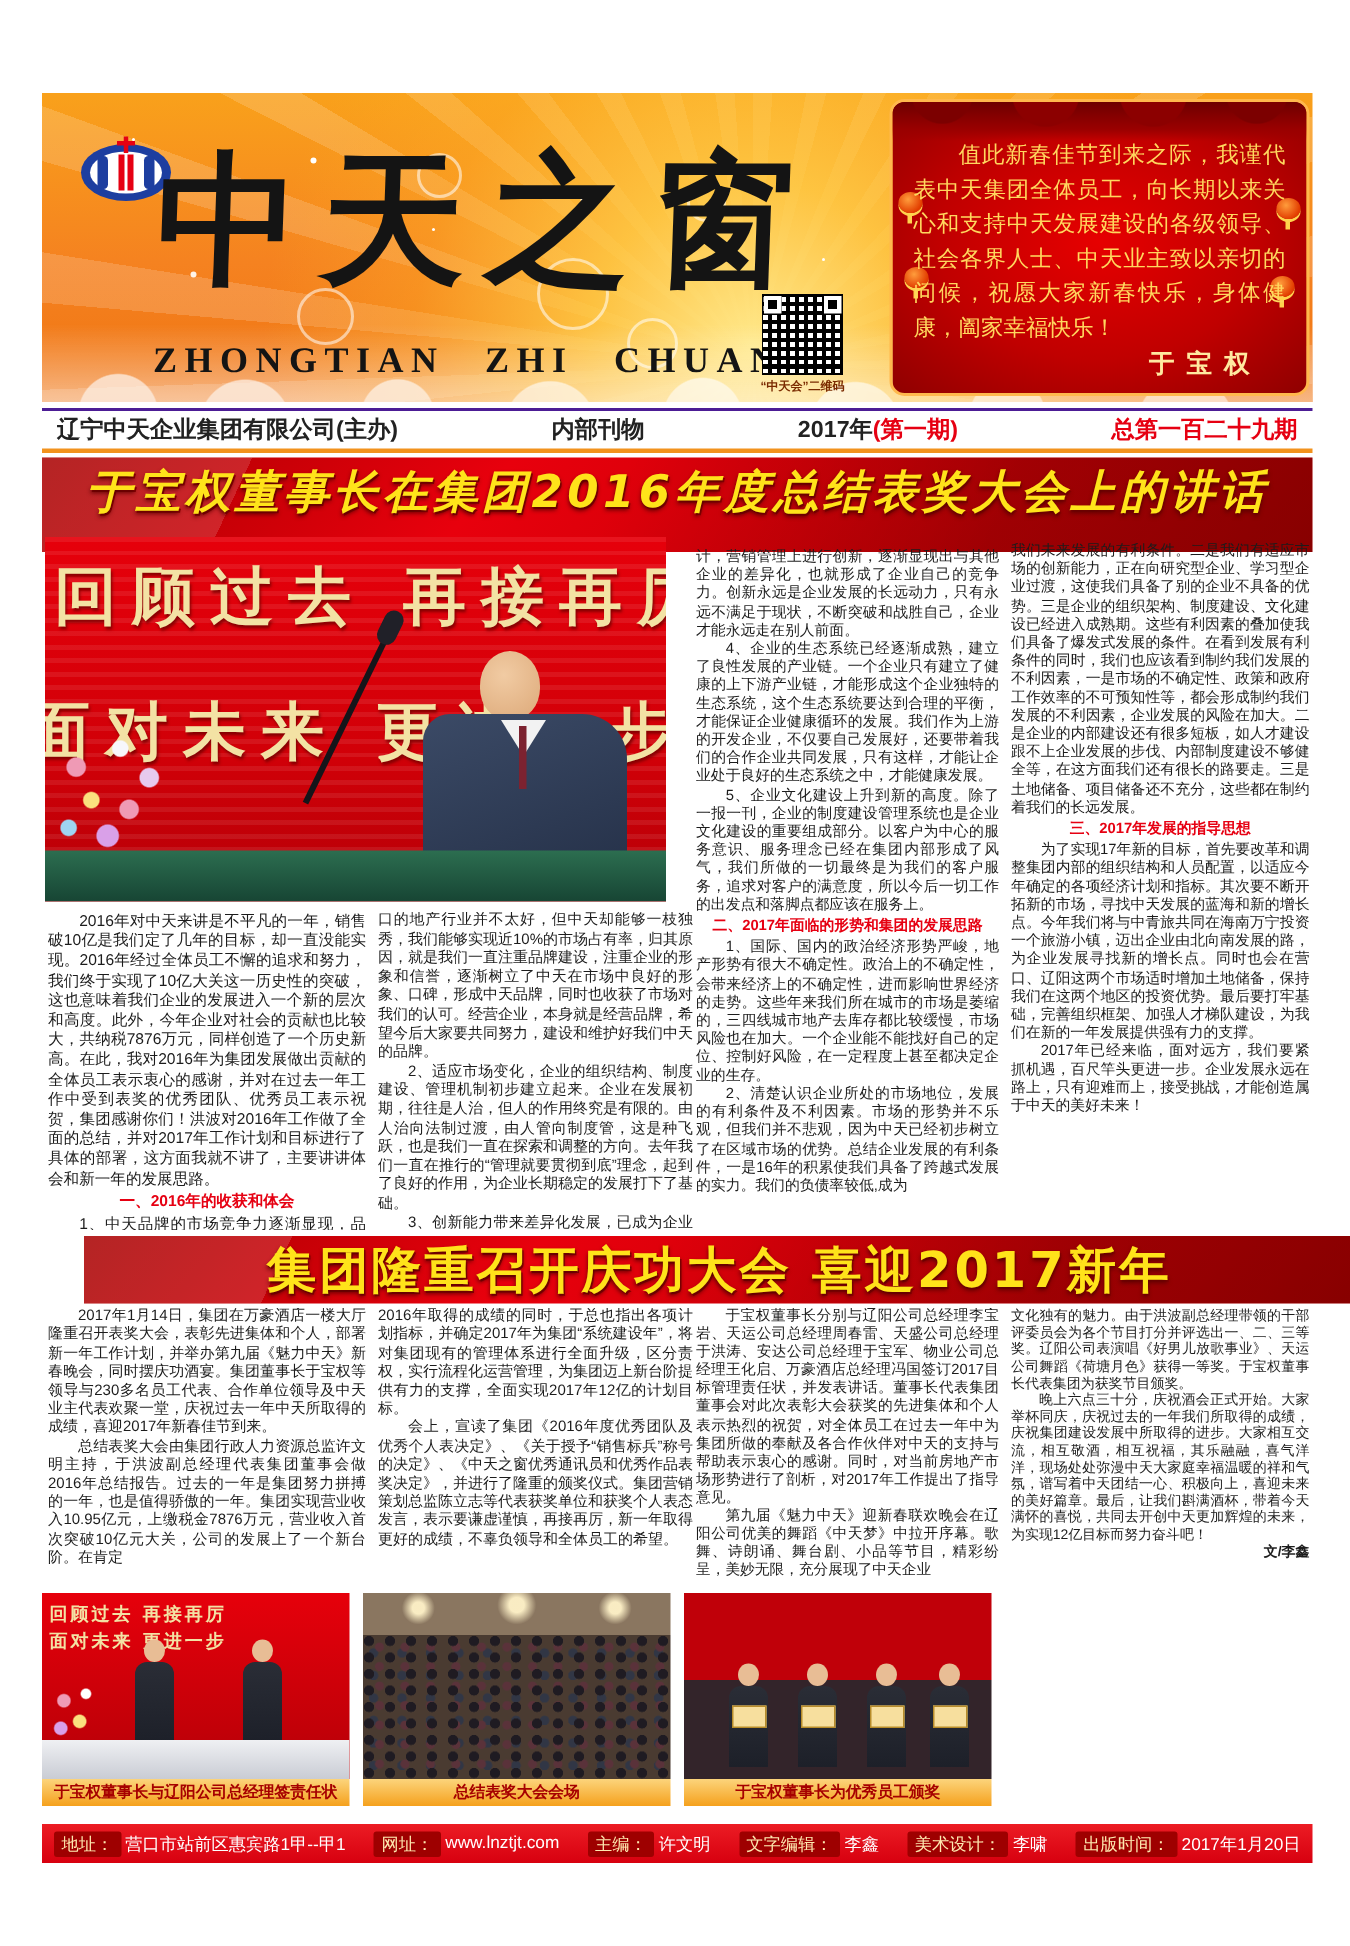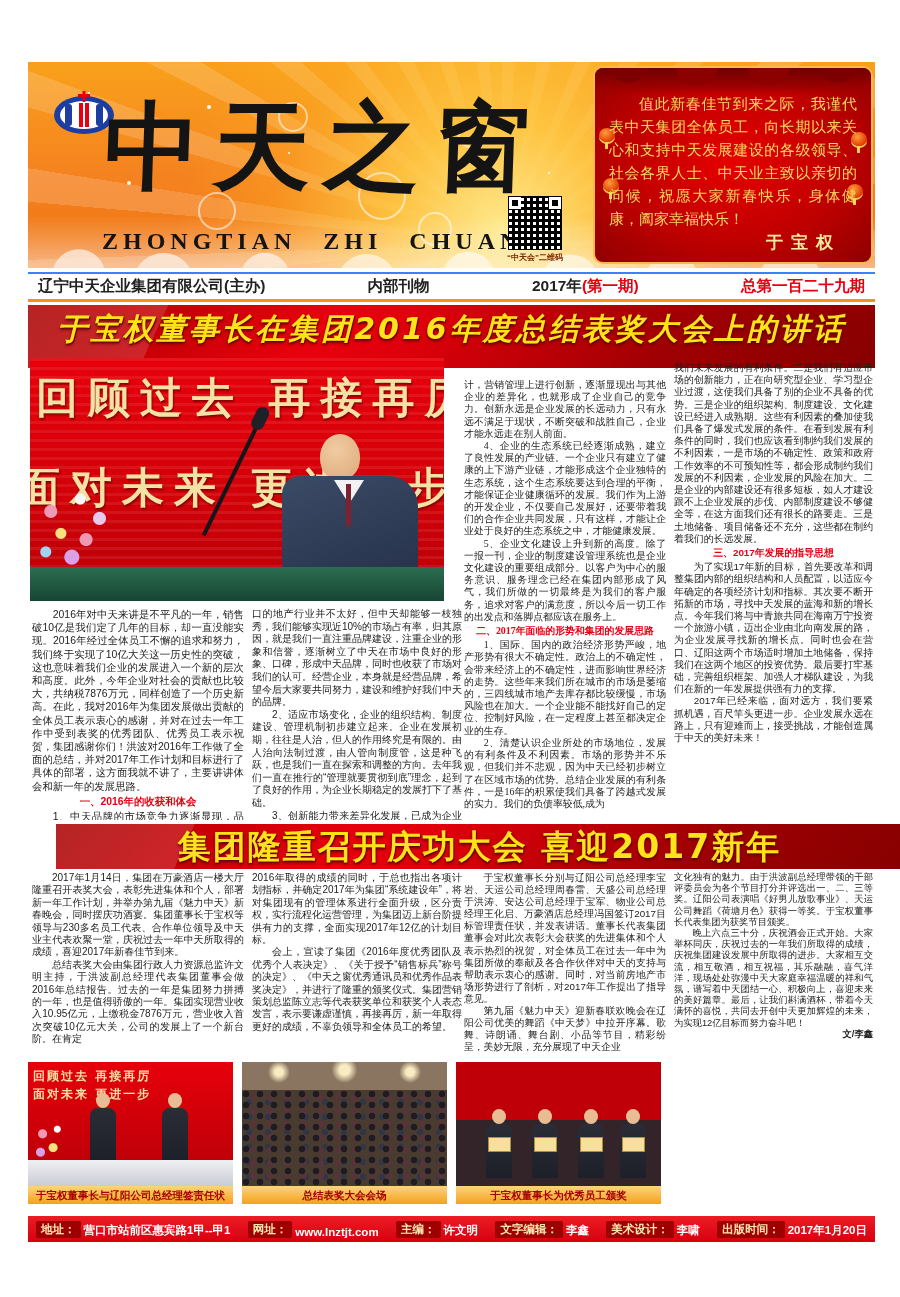--- a/index.html
+++ b/index.html
@@ -59,21 +59,21 @@
   .lantern{position:absolute;width:16px;height:14px;border-radius:50%;
     background:radial-gradient(circle at 40% 35%,#ff9d3c,#e23d00 70%);box-shadow:0 2px 0 #ffd34d;}
   .lantern::after{content:"";position:absolute;left:6px;bottom:-7px;width:3px;height:7px;background:#ffd34d;}
   .greet-text{position:absolute;left:14px;top:24px;width:248px;font-size:15px;line-height:23px;
     font-weight:normal;color:#ffd75e;text-align:justify;text-indent:2em;}
   .greet-sign{position:absolute;right:30px;bottom:8px;font-size:17px;letter-spacing:8px;
     color:#ffe9a0;font-weight:bold;font-family:"DejaVu Serif",serif;}
 
   
   .infobar{position:absolute;left:28px;top:272px;width:847px;height:30px;box-sizing:border-box;
-    border-top:2px solid #3b82f6;border-bottom:3px solid #f2921d;display:flex;align-items:center;
+    border-top:2px solid #4c1d95;border-bottom:3px solid #f2921d;display:flex;align-items:center;
     justify-content:space-between;padding:0 10px;font-size:15.5px;font-weight:600;color:#222;}
   .infobar .red{color:#e60012;}
 
   
   .banner{position:absolute;left:28px;width:847px;overflow:hidden;text-align:center;
     background:linear-gradient(130deg,#a80000 0%,#e8000d 35%,#c80005 70%,#a50000 100%);}
   .banner::before{content:"";position:absolute;inset:0;
     background:linear-gradient(115deg,rgba(255,255,255,.14) 0 16%,transparent 16% 45%,rgba(0,0,0,.18) 75% 100%);}
   .banner span{position:relative;font-weight:900;color:#ffe31a;
     font-family:"DejaVu Sans","Liberation Sans",sans-serif;
@@ -87,21 +87,21 @@
   .article{position:absolute;left:28px;width:847px;}
   .article1{top:358px;height:462px;}
   .article2{top:872px;height:190px;}
   .col{position:absolute;overflow:hidden;font-size:10.4px;line-height:13.2px;color:#1c1c1c;text-align:justify;}
   .para{margin:0;text-indent:2em;}
   .para.cont{text-indent:0;}
   .para.head{text-indent:0;text-align:center;color:#e60012;font-weight:bold;margin:2px 0;}
   .para.sign{text-indent:0;text-align:right;font-weight:bold;}
   .a1c1{left:4px;top:250px;width:212px;height:212px;}
   .a1c2{left:224px;top:250px;width:210px;height:212px;font-size:10px;line-height:12.6px;}
-  .a1c3{left:436px;top:21px;width:202px;height:454px;font-size:9.9px;line-height:12.2px;font-family:Liberation Serif, serif;}
+  .a1c3{left:436px;top:8px;width:202px;height:454px;font-size:9.9px;line-height:12.2px;}
   .a1c4{left:646px;top:4px;width:199px;height:454px;font-size:9.9px;line-height:12.2px;}
   .a2c1{left:4px;top:0;width:212px;height:190px;font-size:10px;line-height:12.4px;}
   .a2c2{left:224px;top:0;width:210px;height:190px;font-size:10px;line-height:12.4px;}
   .a2c3{left:436px;top:0;width:202px;height:190px;font-size:9.8px;line-height:12.1px;}
   .a2c4{left:646px;top:0;width:199px;height:190px;font-size:9.3px;line-height:11.2px;}
 
   
   .photo-main{position:absolute;left:2px;top:0;width:414px;height:243px;overflow:hidden;
     background:linear-gradient(180deg,#e6000b 0%,#d10008 60%,#b50007 100%);}
   .photo-main::before{content:"";position:absolute;inset:0;
@@ -167,21 +167,21 @@
     background:#f7df9e;border:1px solid #b78c2a;}
   .award{background:linear-gradient(180deg,#d3000c 0 70%,#8e060d);}
   .award .mini-text{font-size:9px;color:#ffe8b0;letter-spacing:1px;}
   .award .fig{background:linear-gradient(#53141b,#3a0d12);bottom:8px;}
   .award .fig::after{background:#e00008;border-color:#7d0000;}
 
   
   .footerbar{position:absolute;left:28px;top:1216px;width:847px;height:26px;box-sizing:border-box;
     background:linear-gradient(180deg,#ec1c24,#d7000f);display:flex;align-items:center;
     justify-content:space-between;padding:0 8px;}
-  .fitem{display:flex;align-items:flex-end;font-size:11.5px;font-weight:bold;white-space:nowrap;}
+  .fitem{display:flex;align-items:center;font-size:11.5px;font-weight:normal;white-space:nowrap;}
   .flabel{background:#9e0000;color:#ffe9b0;padding:1px 5px;margin-right:3px;border-radius:2px;}
   .fvalue{color:#fff;}
 </style>
 </head>
 <body>
 
 <div class="page">
 
   <div class="masthead">
     <div class="mh-rays"></div>

